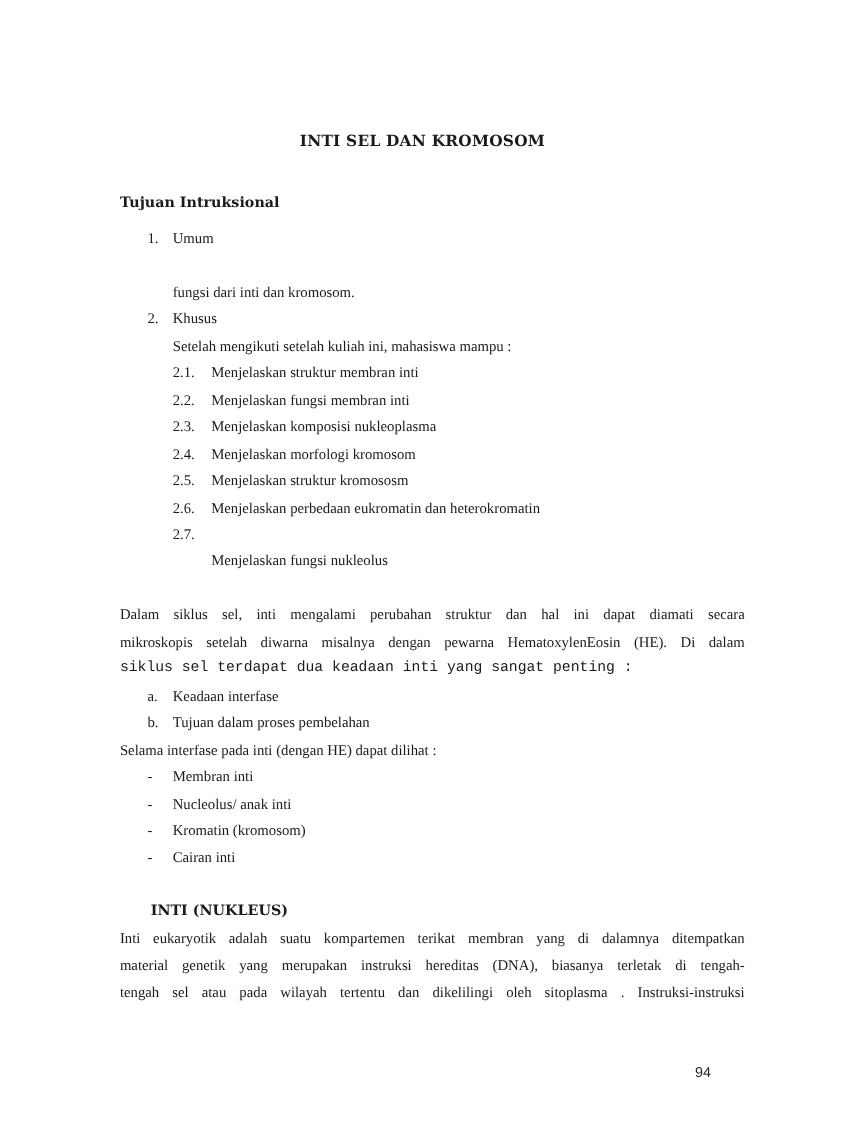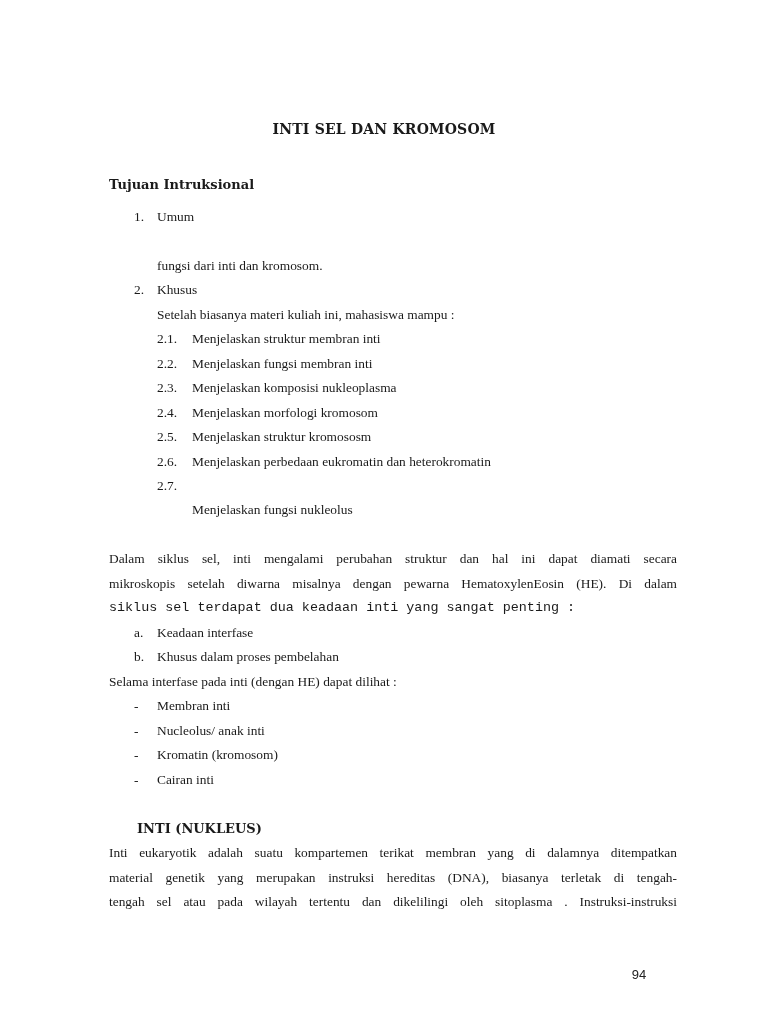--- a/index.html
+++ b/index.html
@@ -33,21 +33,21 @@
   <div class="title">INTI SEL DAN KROMOSOM</div>
 
   <div class="line heading" style="top:177px; left:109px;">Tujuan Intruksional</div>
 
   <div class="line" style="top:209px; left:134px;">1.</div>
   <div class="line" style="top:209px; left:157px;">Umum</div>
   <div class="line" style="top:258px; left:157px;">fungsi dari inti dan kromosom.</div>
 
   <div class="line" style="top:282px; left:134px;">2.</div>
   <div class="line" style="top:282px; left:157px;">Khusus</div>
-  <div class="line" style="top:307px; left:157px;">Setelah biasanya materi kuliah ini, mahasiswa mampu :</div>
+  <div class="line" style="top:307px; left:157px;">Setelah mengikuti setelah kuliah ini, mahasiswa mampu :</div>
 
   <div class="line" style="top:331px; left:157px;">2.1.</div>
   <div class="line" style="top:331px; left:192px;">Menjelaskan struktur membran inti</div>
 
   <div class="line" style="top:356px; left:157px;">2.2.</div>
   <div class="line" style="top:356px; left:192px;">Menjelaskan fungsi membran inti</div>
 
   <div class="line" style="top:380px; left:157px;">2.3.</div>
   <div class="line" style="top:380px; left:192px;">Menjelaskan komposisi nukleoplasma</div>
 
@@ -63,21 +63,21 @@
   <div class="line" style="top:478px; left:157px;">2.7.</div>
   <div class="line" style="top:502px; left:192px;">Menjelaskan fungsi nukleolus</div>
 
   <div class="just" style="top:551px; left:109px; width:568px;">Dalam siklus sel, inti mengalami perubahan  struktur dan hal ini  dapat diamati secara</div>
   <div class="just" style="top:576px; left:109px; width:568px;">mikroskopis setelah diwarna misalnya  dengan pewarna HematoxylenEosin (HE). Di dalam</div>
   <div class="line" style="top:600px; left:109px;font-family:Liberation Mono, monospace;">siklus sel terdapat  dua keadaan inti yang sangat penting :</div>
 
   <div class="line" style="top:625px; left:134px;">a.</div>
   <div class="line" style="top:625px; left:157px;">Keadaan interfase</div>
   <div class="line" style="top:649px; left:134px;">b.</div>
-  <div class="line" style="top:649px; left:157px;">Khusus dalam proses pembelahan</div>
+  <div class="line" style="top:649px; left:157px;">Tujuan dalam proses pembelahan</div>
 
   <div class="line" style="top:674px; left:109px;">Selama interfase pada inti (dengan HE) dapat dilihat :</div>
 
   <div class="line" style="top:698px; left:134px;">-</div>
   <div class="line" style="top:698px; left:157px;">Membran inti</div>
   <div class="line" style="top:723px; left:134px;">-</div>
   <div class="line" style="top:723px; left:157px;">Nucleolus/ anak inti</div>
   <div class="line" style="top:747px; left:134px;">-</div>
   <div class="line" style="top:747px; left:157px;">Kromatin (kromosom)</div>
   <div class="line" style="top:772px; left:134px;">-</div>

